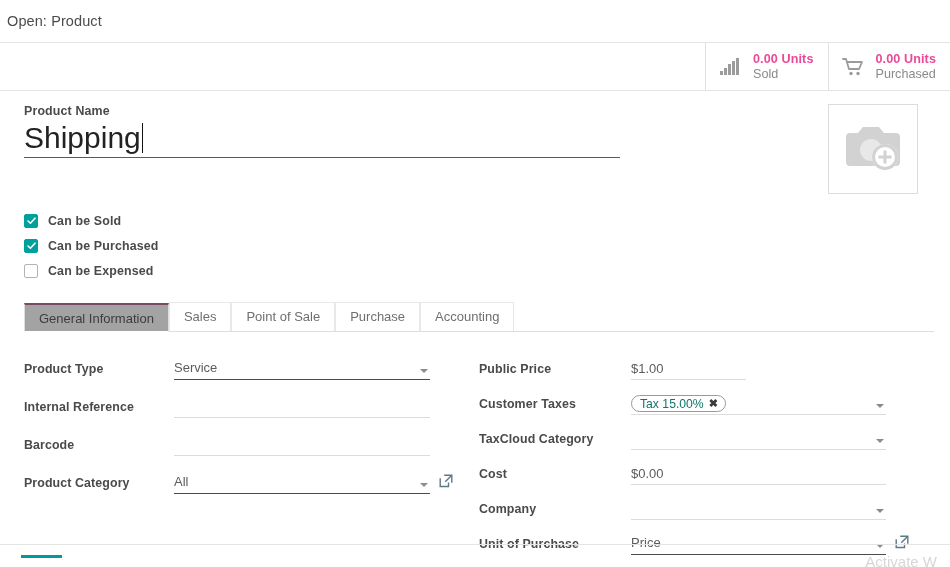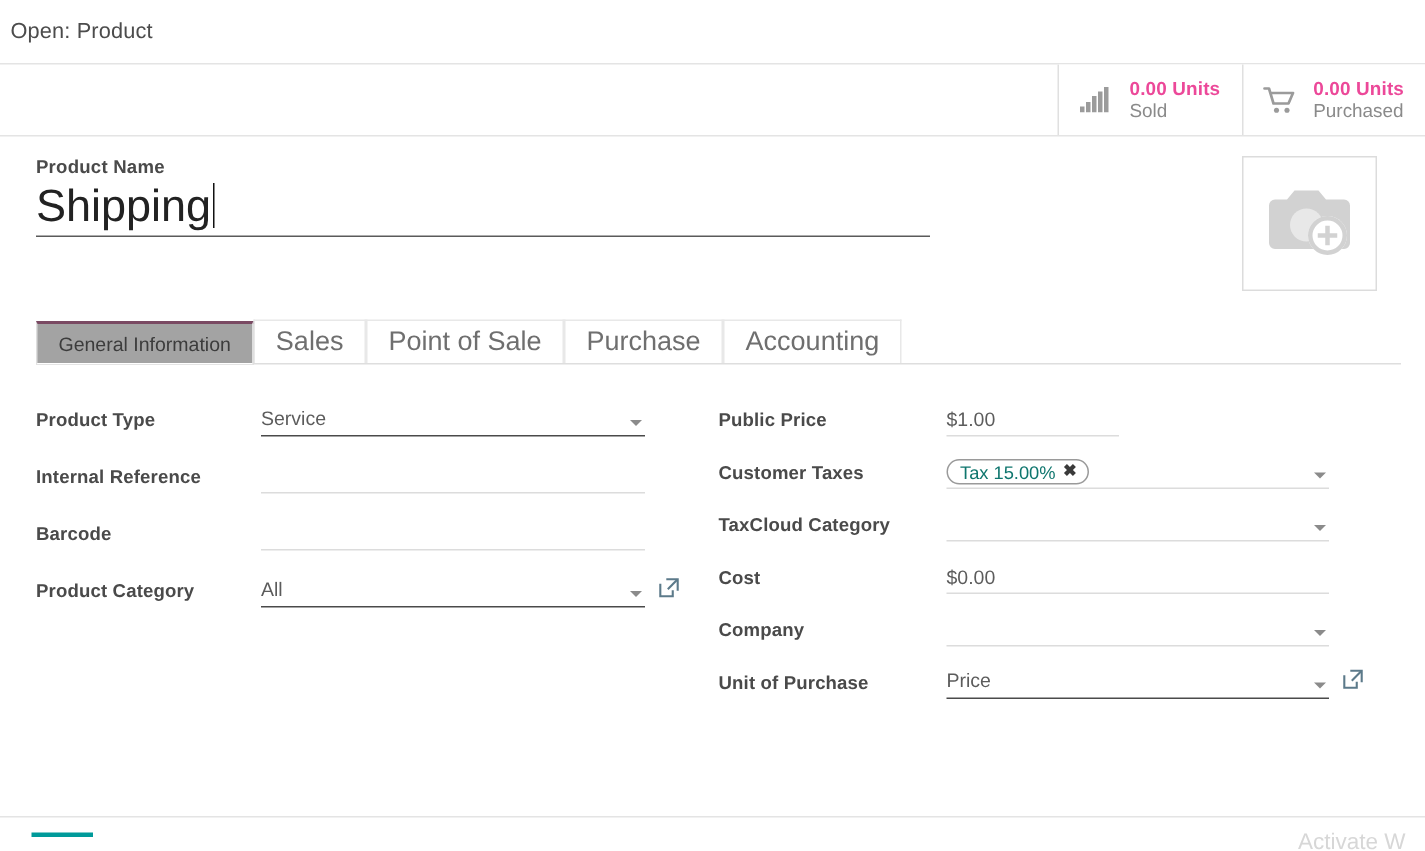--- a/index.html
+++ b/index.html
@@ -107,21 +107,21 @@
   }
 
   
   .tabs {
     margin-top: 20px; margin-left: 8px;
     display: flex; align-items: flex-end;
     border-bottom: 1px solid #dedede;
     height: 29px;
   }
   .tab {
-    font-size: 18px; color: #7c7c7c;
+    font-size: 13px; color: #7c7c7c;
     padding: 5px 14px 6px 14px;
     border: 1px solid transparent;
     border-bottom: none;
     background: transparent;
     cursor: pointer;
     line-height: 17px;
     height: 29px;
     position: relative;
     white-space: nowrap;
   }
@@ -266,20 +266,46 @@
             <circle cx="29" cy="29" r="11" fill="#e8e8e8"></circle>
             <circle cx="43" cy="36" r="13" fill="#fff"></circle>
             <circle cx="43" cy="36" r="11.5" fill="none" stroke="#d2d2d2" stroke-width="3"></circle>
             <rect x="41.5" y="29.5" width="3" height="13" fill="#d2d2d2"></rect>
             <rect x="36.5" y="34.5" width="13" height="3" fill="#d2d2d2"></rect>
           </svg>
         </span>
       </div>
     </div>
 
+    <div class="checks">
+
+      <div class="check-row">
+        <span class="cb on">
+          <svg width="9" height="8" viewBox="0 0 9 8">
+              <path d="M1 4 L3.4 6.2 L8 1.2" fill="none" stroke="#fff" stroke-width="1.6" stroke-linecap="round" stroke-linejoin="round"></path>
+            </svg>
+        </span>
+        <span class="cb-label">Can be Sold</span>
+      </div>
+
+      <div class="check-row">
+        <span class="cb on">
+          <svg width="9" height="8" viewBox="0 0 9 8">
+              <path d="M1 4 L3.4 6.2 L8 1.2" fill="none" stroke="#fff" stroke-width="1.6" stroke-linecap="round" stroke-linejoin="round"></path>
+            </svg>
+        </span>
+        <span class="cb-label">Can be Purchased</span>
+      </div>
+
+      <div class="check-row">
+        <span class="cb"></span>
+        <span class="cb-label">Can be Expensed</span>
+      </div>
+
+    </div>
 
     <div class="tabs">
       <div class="tab active">General Information</div>
       <div class="tab inactive">Sales</div>
       <div class="tab inactive">Point of Sale</div>
       <div class="tab inactive">Purchase</div>
       <div class="tab inactive">Accounting</div>
     </div>
 
     <div class="form">

